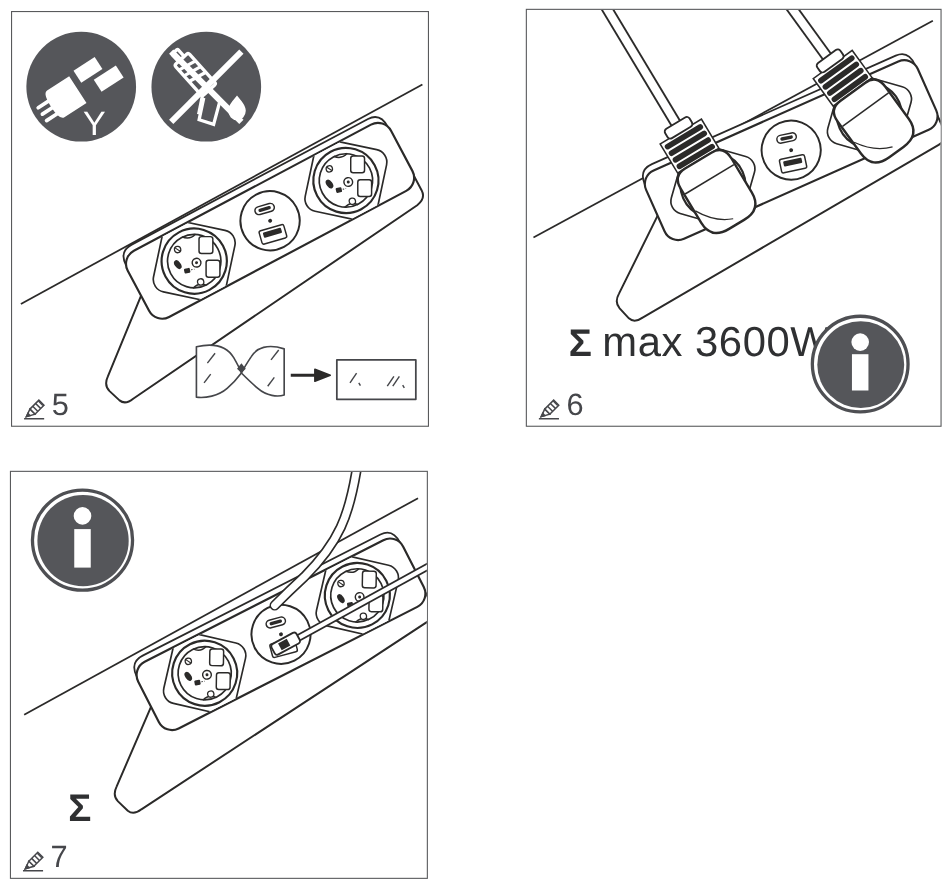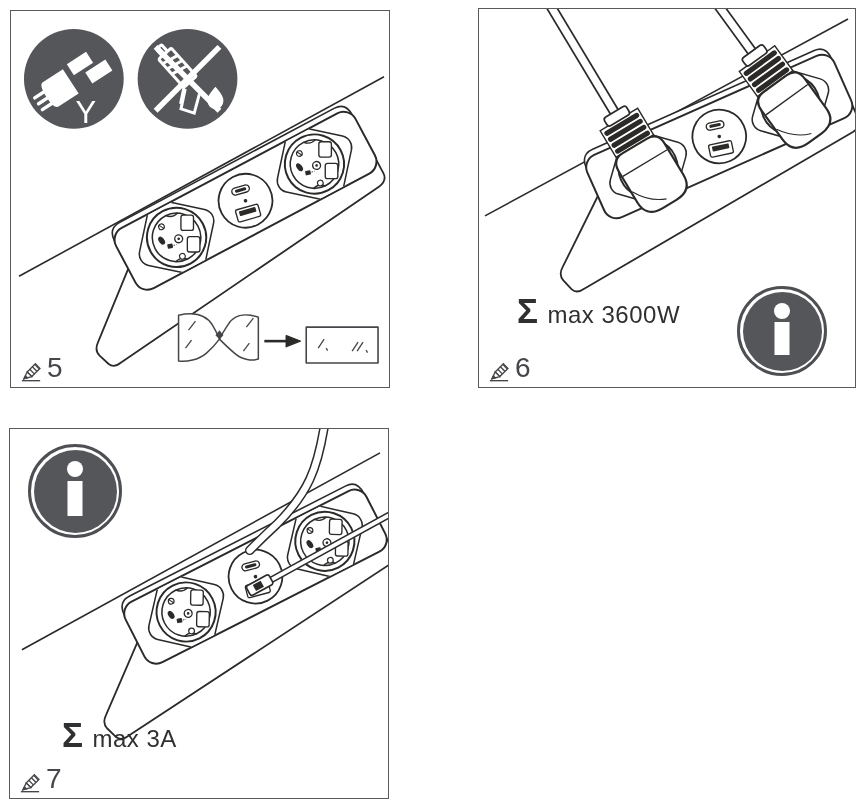--- a/index.html
+++ b/index.html
@@ -10,21 +10,21 @@
   #panel6{left:478px;top:8px;width:378px;height:380px;}
   #panel7{left:9px;top:428px;width:380px;height:371px;}
   svg.scene{position:absolute;left:0;top:0;width:100%;height:100%;display:block;}
   .step-label{position:absolute;left:8px;bottom:5px;display:flex;align-items:center;
               color:#46474b;font-size:28px;line-height:1;z-index:5;}
   .step-label .pencil{margin-right:3px;position:relative;top:2px;}
   .max-load{position:absolute;display:flex;align-items:baseline;color:#2f3032;z-index:4;white-space:nowrap;}
   #panel6 .max-load{left:38px;top:282px;}
   #panel7 .max-load{left:52px;top:286px;}
   .sigma{font-weight:bold;font-size:35px;margin-right:9px;letter-spacing:.5px;}
-  .max-text{font-size:24px;letter-spacing:.5px;}
+  .max-text{font-size:38px;letter-spacing:.5px;}
   .info-icon{position:absolute;border:3px solid #4e4f53;border-radius:50%;background:#fff;z-index:4;}
   #panel6 .info-icon{left:258px;top:277px;width:84px;height:84px;}
   #panel7 .info-icon{left:18px;top:15px;width:88px;height:88px;}
   .ii-inner{position:absolute;left:2.5px;top:2.5px;right:2.5px;bottom:2.5px;border-radius:50%;background:#55565a;}
   .ii-dot{position:absolute;left:50%;top:14%;width:16px;height:16px;border-radius:50%;background:#fff;transform:translateX(-50%);}
   .ii-stem{position:absolute;left:50%;top:38%;width:15px;height:42%;background:#fff;transform:translateX(-50%);}
 </style>
 </head>
 <body>
 
@@ -222,21 +222,20 @@
       </g>
     </svg>
     <div class="info-icon">
       <div class="ii-inner">
         <div class="ii-dot"></div>
         <div class="ii-stem"></div>
       </div>
     </div>
     <div class="max-load">
       <span class="sigma">Σ</span>
-      <span class="max-text">max 3A</span>
     </div>
     <div class="step-label">
       <svg class="pencil" width="25" height="25" viewBox="0 0 26 24">
         <use href="#pencilicon"></use>
       </svg>
       <span>7</span>
     </div>
   </div>
 
 </div>

